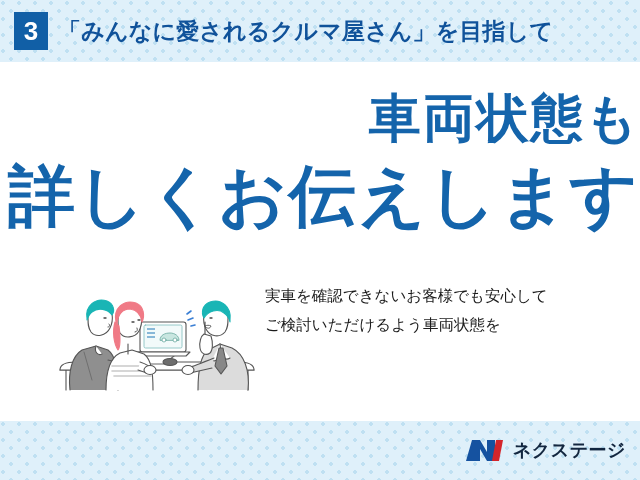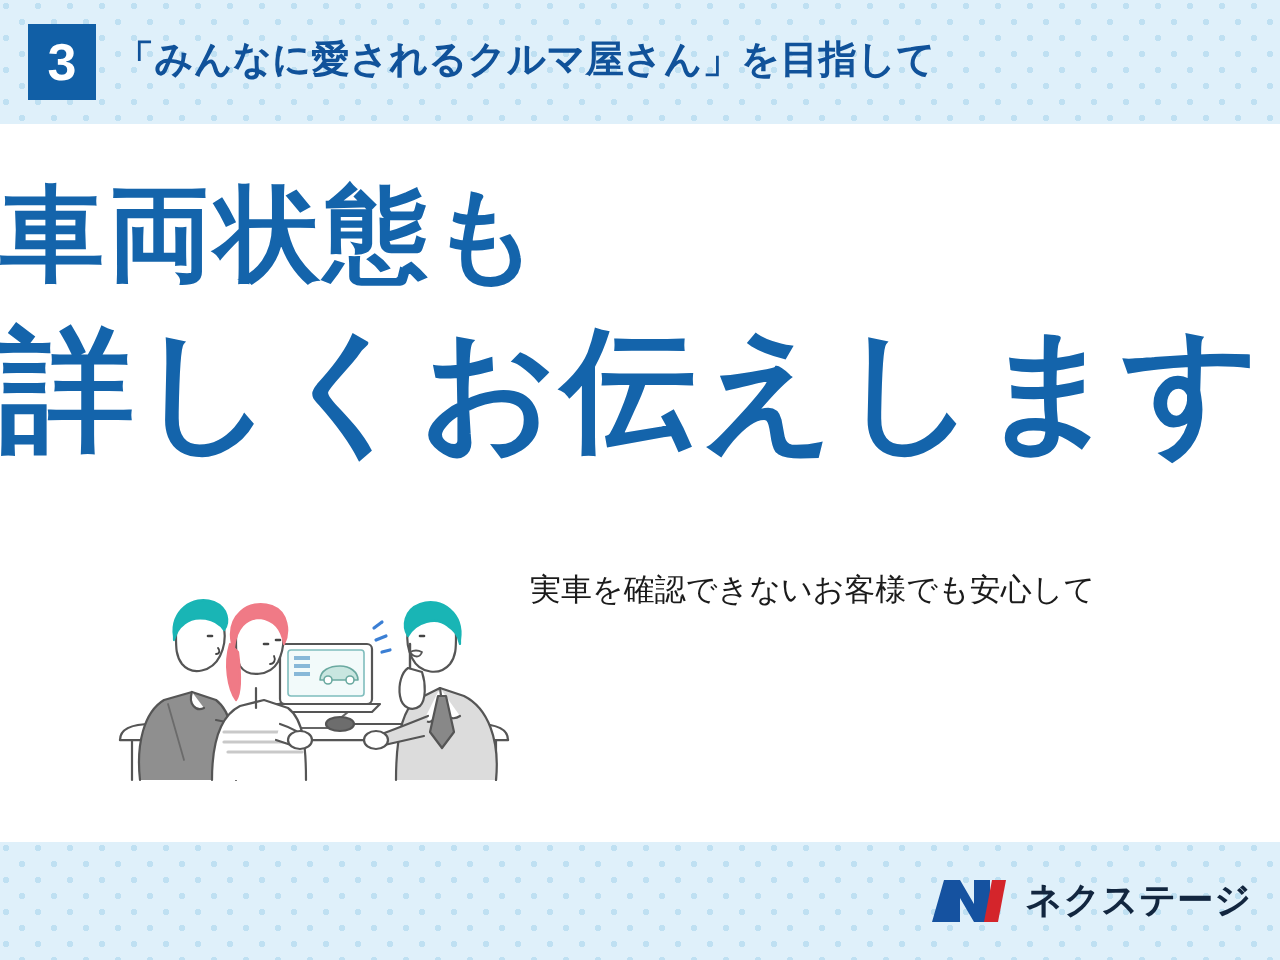--- a/index.html
+++ b/index.html
@@ -47,33 +47,33 @@
     font-weight: bold;
     line-height: 38px;
     text-align: center;
     letter-spacing: 0;
   }
   #header-title {
     position: absolute;
     left: 58px; top: 13px;
     height: 36px;
     line-height: 36px;
-    font-size: 19px;
+    font-size: 23px;
     font-weight: bold;
     color: #10529a;
     white-space: nowrap;
     letter-spacing: 0.2px;
   }
 
   
   #headline {
     position: absolute;
     left: 0; top: 92px;
     width: 640px;
-    text-align: left;
+    text-align: right;
   }
   .headline-line {
     color: #1464ab;
     font-weight: bold;
     line-height: 1.0;
     letter-spacing: 2px;
     white-space: nowrap;
   }
   #headline-line-1 { font-size: 52px; margin-bottom: 18px; }
   #headline-line-2 { font-size: 67px; }
@@ -230,20 +230,21 @@
             <path d="M135 36 L139 33"></path>
             <path d="M136 42 L141 40"></path>
             <path d="M139 48 L143 47"></path>
           </g>
         </g>
       </svg>
     </div>
 
     <div id="paragraph">
       <div class="para-line">実車を確認できないお客様でも安心して</div>
+      <div class="para-line">ご検討いただけるよう車両状態を</div>
     </div>
   </div>
 
   <div id="footer" class="dotband">
     <div id="logo">
       <svg id="logo-mark" viewBox="0 0 42 27" xmlns="http://www.w3.org/2000/svg">
         <path d="M1 24 L7 3 L15 3 L22 15 L22 3 L30 3 L30 24 L22 24 L15 12 L15 24 Z" fill="#1552a0"></path>
         <path d="M31 3 L38 3 L34 24 L27 24 Z" fill="#d4252b"></path>
       </svg>
       <div id="logo-text">ネクステージ</div>

